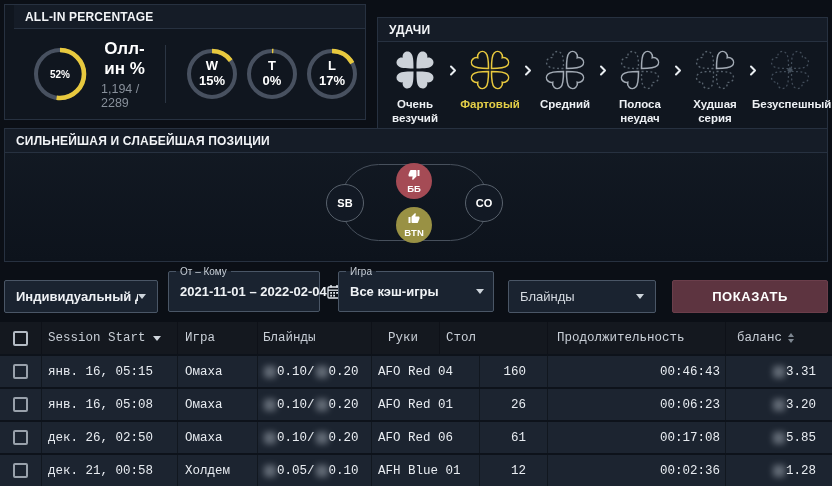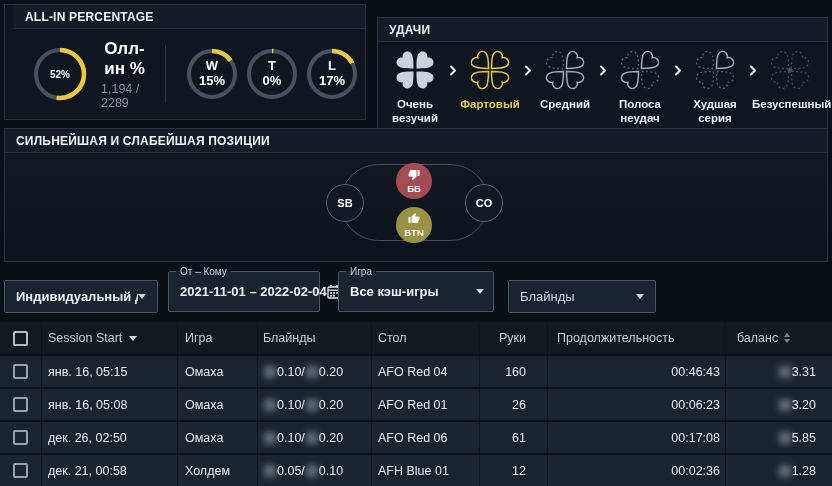--- a/index.html
+++ b/index.html
@@ -89,21 +89,21 @@
   .show-btn{position:absolute;left:672px;top:280px;width:156px;height:33px;background:var(--btn);
     border:1px solid #6b3e4b;color:#fff;font-weight:bold;font-size:13px;letter-spacing:.6px;
     display:flex;align-items:center;justify-content:center;border-radius:2px;cursor:pointer;
     font-family:"Liberation Sans",sans-serif;}
 
   
   .stable{position:absolute;left:0;top:322px;width:832px;}
   .trow{display:flex;height:33px;background:#1c2430;border-bottom:2px solid #0d121a;}
   .trow.thead{height:34px;background:#14181f;}
   .cell{display:flex;align-items:center;font-size:12.5px;color:#e8ecf1;
-    border-right:1px solid rgba(9,13,19,.55);}
+    border-right:1px solid rgba(9,13,19,.55);font-family:Liberation Mono, monospace;}
   .cell:last-child{border-right:none;}
   .thead .cell{color:#c9cfd7;}
   .col-check{width:42px;justify-content:center;}
   .col-date{width:136px;padding-left:6px;}
   .col-game{width:80px;padding-left:7px;}
   .col-blinds{width:114px;padding-left:5px;}
   .col-table{width:108px;padding-left:6px;}
   .col-hands{width:68px;justify-content:flex-end;padding-right:21px;}
   .col-dur{width:178px;justify-content:flex-end;padding-right:5px;}
   .col-bal{width:106px;justify-content:flex-end;padding-right:16px;}
@@ -343,34 +343,35 @@
       <span>Все кэш-игры</span>
       <span class="chev"></span>
     </div>
   </div>
 
   <div class="dd" id="dd-blinds">
     <span class="dd-value plain">Блайнды</span>
     <span class="chev"></span>
   </div>
 
+  <button class="show-btn">ПОКАЗАТЬ</button>
 
   <div class="stable">
     <div class="trow thead">
       <div class="cell col-check">
           <span class="cb"></span>
         </div>
       <div class="cell col-date">
         <span>Session Start</span>
         <span class="tri-down"></span>
       </div>
       <div class="cell col-game">Игра</div>
       <div class="cell col-blinds">Блайнды</div>
+      <div class="cell col-hands">Руки</div>
       <div class="cell col-table">Стол</div>
-      <div class="cell col-hands">Руки</div>
       <div class="cell col-dur">Продолжительность</div>
       <div class="cell col-bal">
         <span>баланс</span>
         <span class="sort-both">
             <span class="up"></span>
             <span class="down"></span>
           </span>
       </div>
     </div>
     <div id="rows-host">

